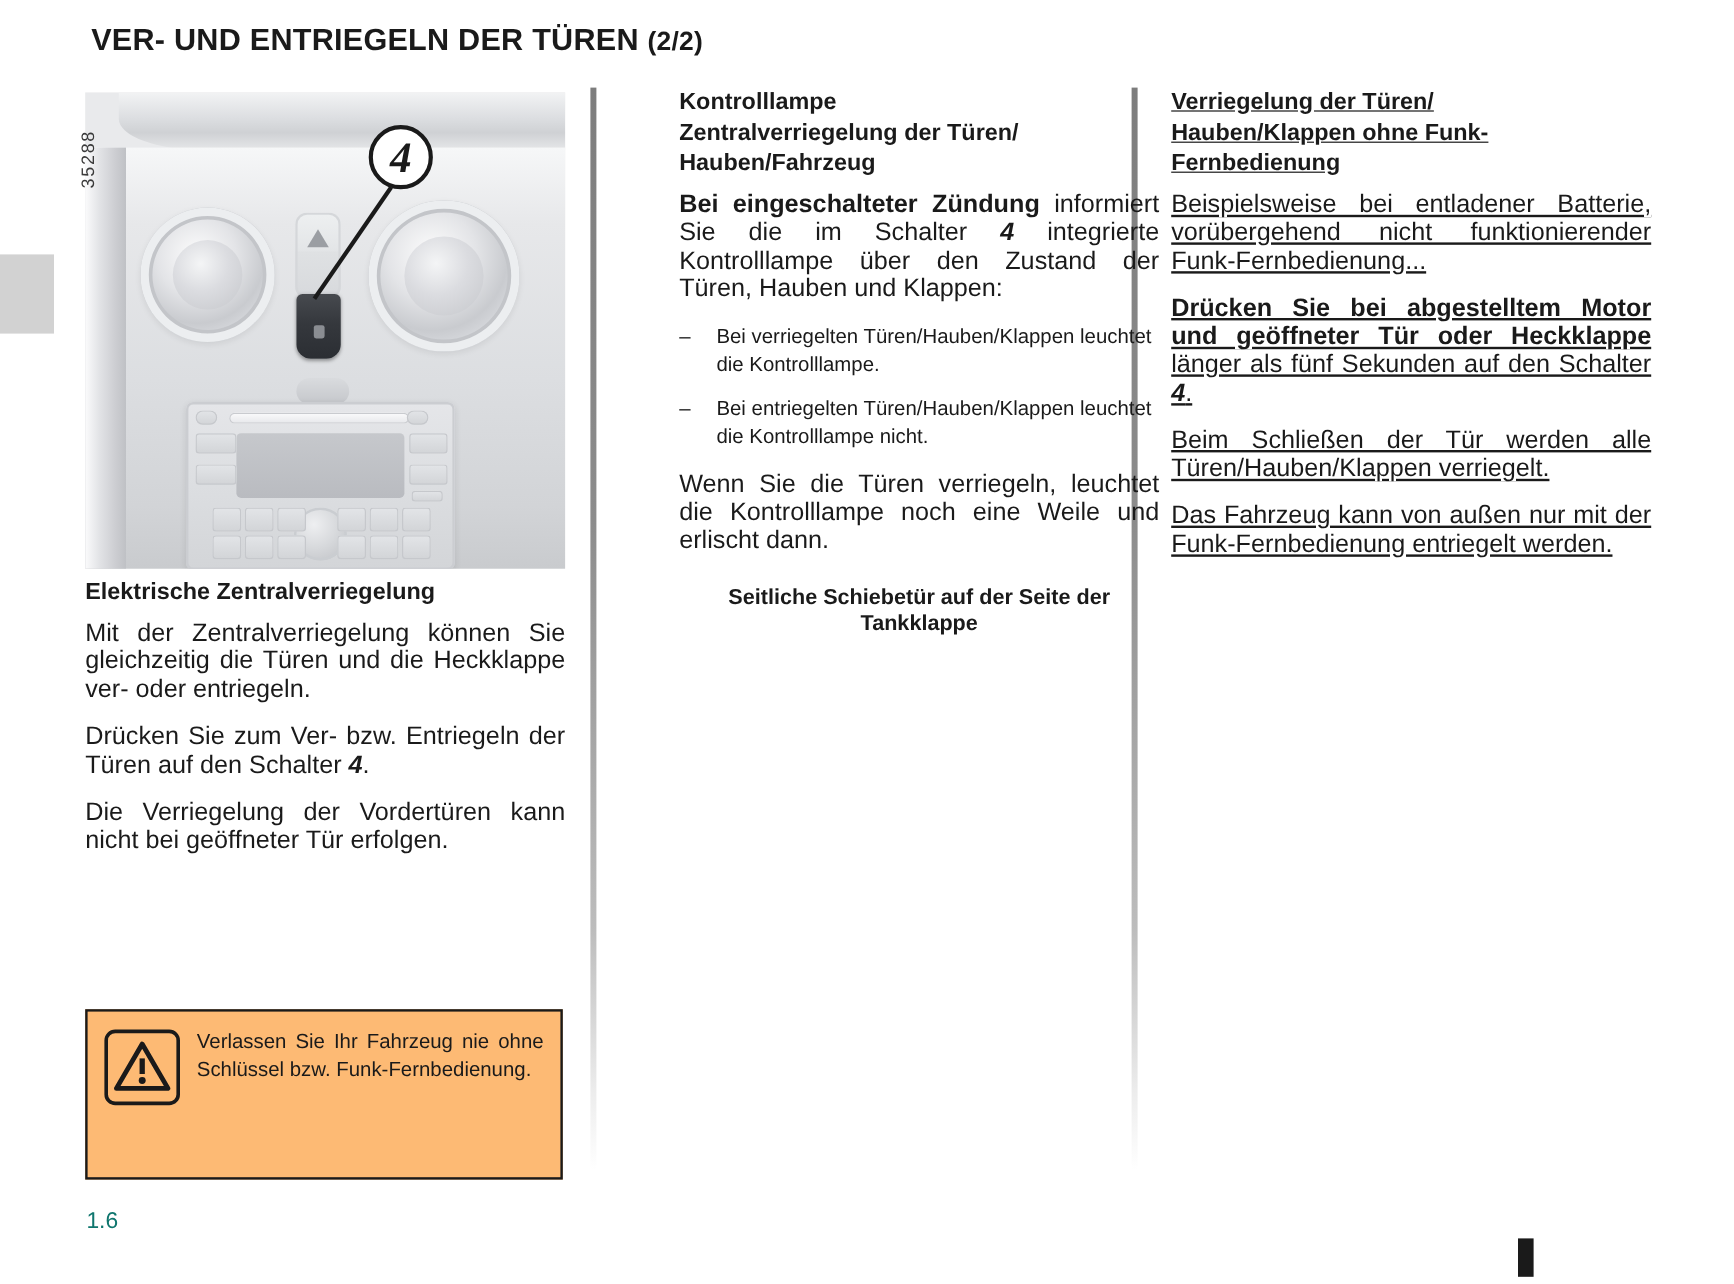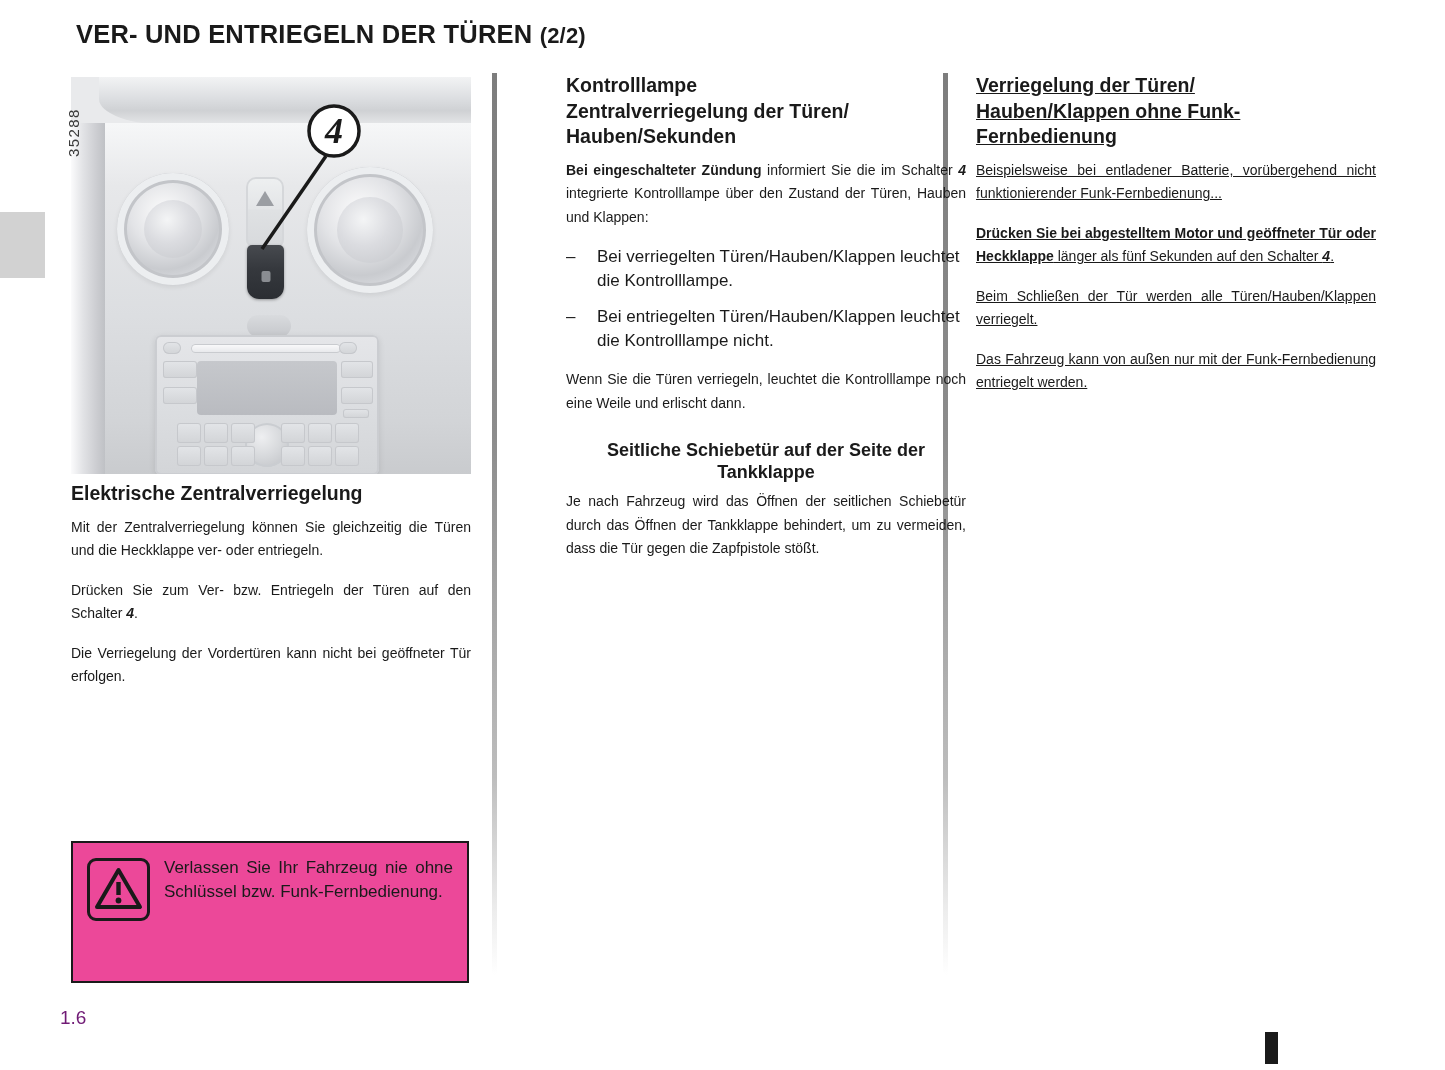--- a/index.html
+++ b/index.html
@@ -55,21 +55,21 @@
     margin:0 0 9px 0;
   }
   h3.sub{
     font-size:18px;
     font-weight:bold;
     line-height:22px;
     margin:0 0 7px 0;
     text-align:center;
   }
   p.body{
-    font-size:14px;
+    font-size:21px;
     line-height:23.5px;
     margin:0 0 16px 0;
     text-align:justify;
     text-justify:inter-word;
     hyphens:manual;
   }
   p.body:last-child{ margin-bottom:0; }
   p.body b{ font-weight:bold; }
   p.body i{ font-style:italic; font-weight:bold; }
 
@@ -197,21 +197,21 @@
   
   .callout-svg{ position:absolute;left:0;top:0;width:400px;height:397px; }
 
   
   .warning{
     position:absolute;
     left:71px; top:841px;
     width:398px;height:142px;
     box-sizing:border-box;
     border:2px solid #1a1a1a;
-    background:#ec4899;
+    background:#fdba74;
     padding:13px 14px 0 14px;
   }
   .warning .wicon{
     float:left;
     width:63px;height:63px;
     box-sizing:border-box;
     border:3px solid #1a1a1a;
     border-radius:9px;
     margin:2px 14px 0 0;
     position:relative;
@@ -219,23 +219,23 @@
   .warning .wtext{
     overflow:hidden;
     font-size:17px;
     line-height:23.5px;
     text-align:justify;
   }
 
   
   .folio{
     position:absolute;
-    left:60px; top:1007px;
+    left:72px; top:1007px;
     font-size:19px;
-    color:#701a75;
+    color:#0f766e;
   }
   .corner-mark{
     position:absolute;
     left:1265px; top:1032px;
     width:13px;height:32px;
     background:#1a1a1a;
   }
 </style>
 </head>
 <body>
@@ -324,40 +324,39 @@
       <circle cx="28.5" cy="39.5" r="2.9" fill="#1a1a1a"></circle>
     </svg>
   </div>
   <div class="wtext">Verlassen Sie Ihr Fahrzeug nie ohne Schlüssel bzw. Funk-Fernbedienung.</div>
 </div>
 
 <div class="col mid">
   <h2 class="sec">
     <span>Kontrolllampe</span><br>
     <span>Zentralverriegelung der Türen/</span><br>
-    <span>Hauben/Sekunden</span>
+    <span>Hauben/Fahrzeug</span>
   </h2>
 
   <p class="body"><b>Bei eingeschalteter Zündung</b><span> informiert Sie die im Schalter </span><i>4</i><span> integrierte Kontrolllampe über den Zustand der Türen, Hauben und Klappen:</span></p>
 
   <ul class="dashlist">
     <li>
       <span class="dash">–</span>
       <span>Bei verriegelten Türen/Hauben/Klappen leuchtet die Kontrolllampe.</span>
     </li>
     <li>
       <span class="dash">–</span>
       <span>Bei entriegelten Türen/Hauben/Klappen leuchtet die Kontrolllampe nicht.</span>
     </li>
   </ul>
 
   <p class="body">Wenn Sie die Türen verriegeln, leuchtet die Kontrolllampe noch eine Weile und erlischt dann.</p>
 
   <h3 class="sub" style="margin-top:24px;">Seitliche Schiebetür auf der Seite der Tankklappe</h3>
-  <p class="body">Je nach Fahrzeug wird das Öffnen der seitlichen Schiebetür durch das Öffnen der Tankklappe behindert, um zu vermeiden, dass die Tür gegen die Zapfpistole stößt.</p>
 </div>
 
 <div class="col right">
   <h2 class="sec">
     <span>Verriegelung der Türen/</span><br>
     <span>Hauben/Klappen ohne Funk-</span><br>
     <span>Fernbedienung</span>
   </h2>
 
   <p class="body">Beispielsweise bei entladener Batterie, vorübergehend nicht funktionierender Funk-Fernbedienung...</p>

